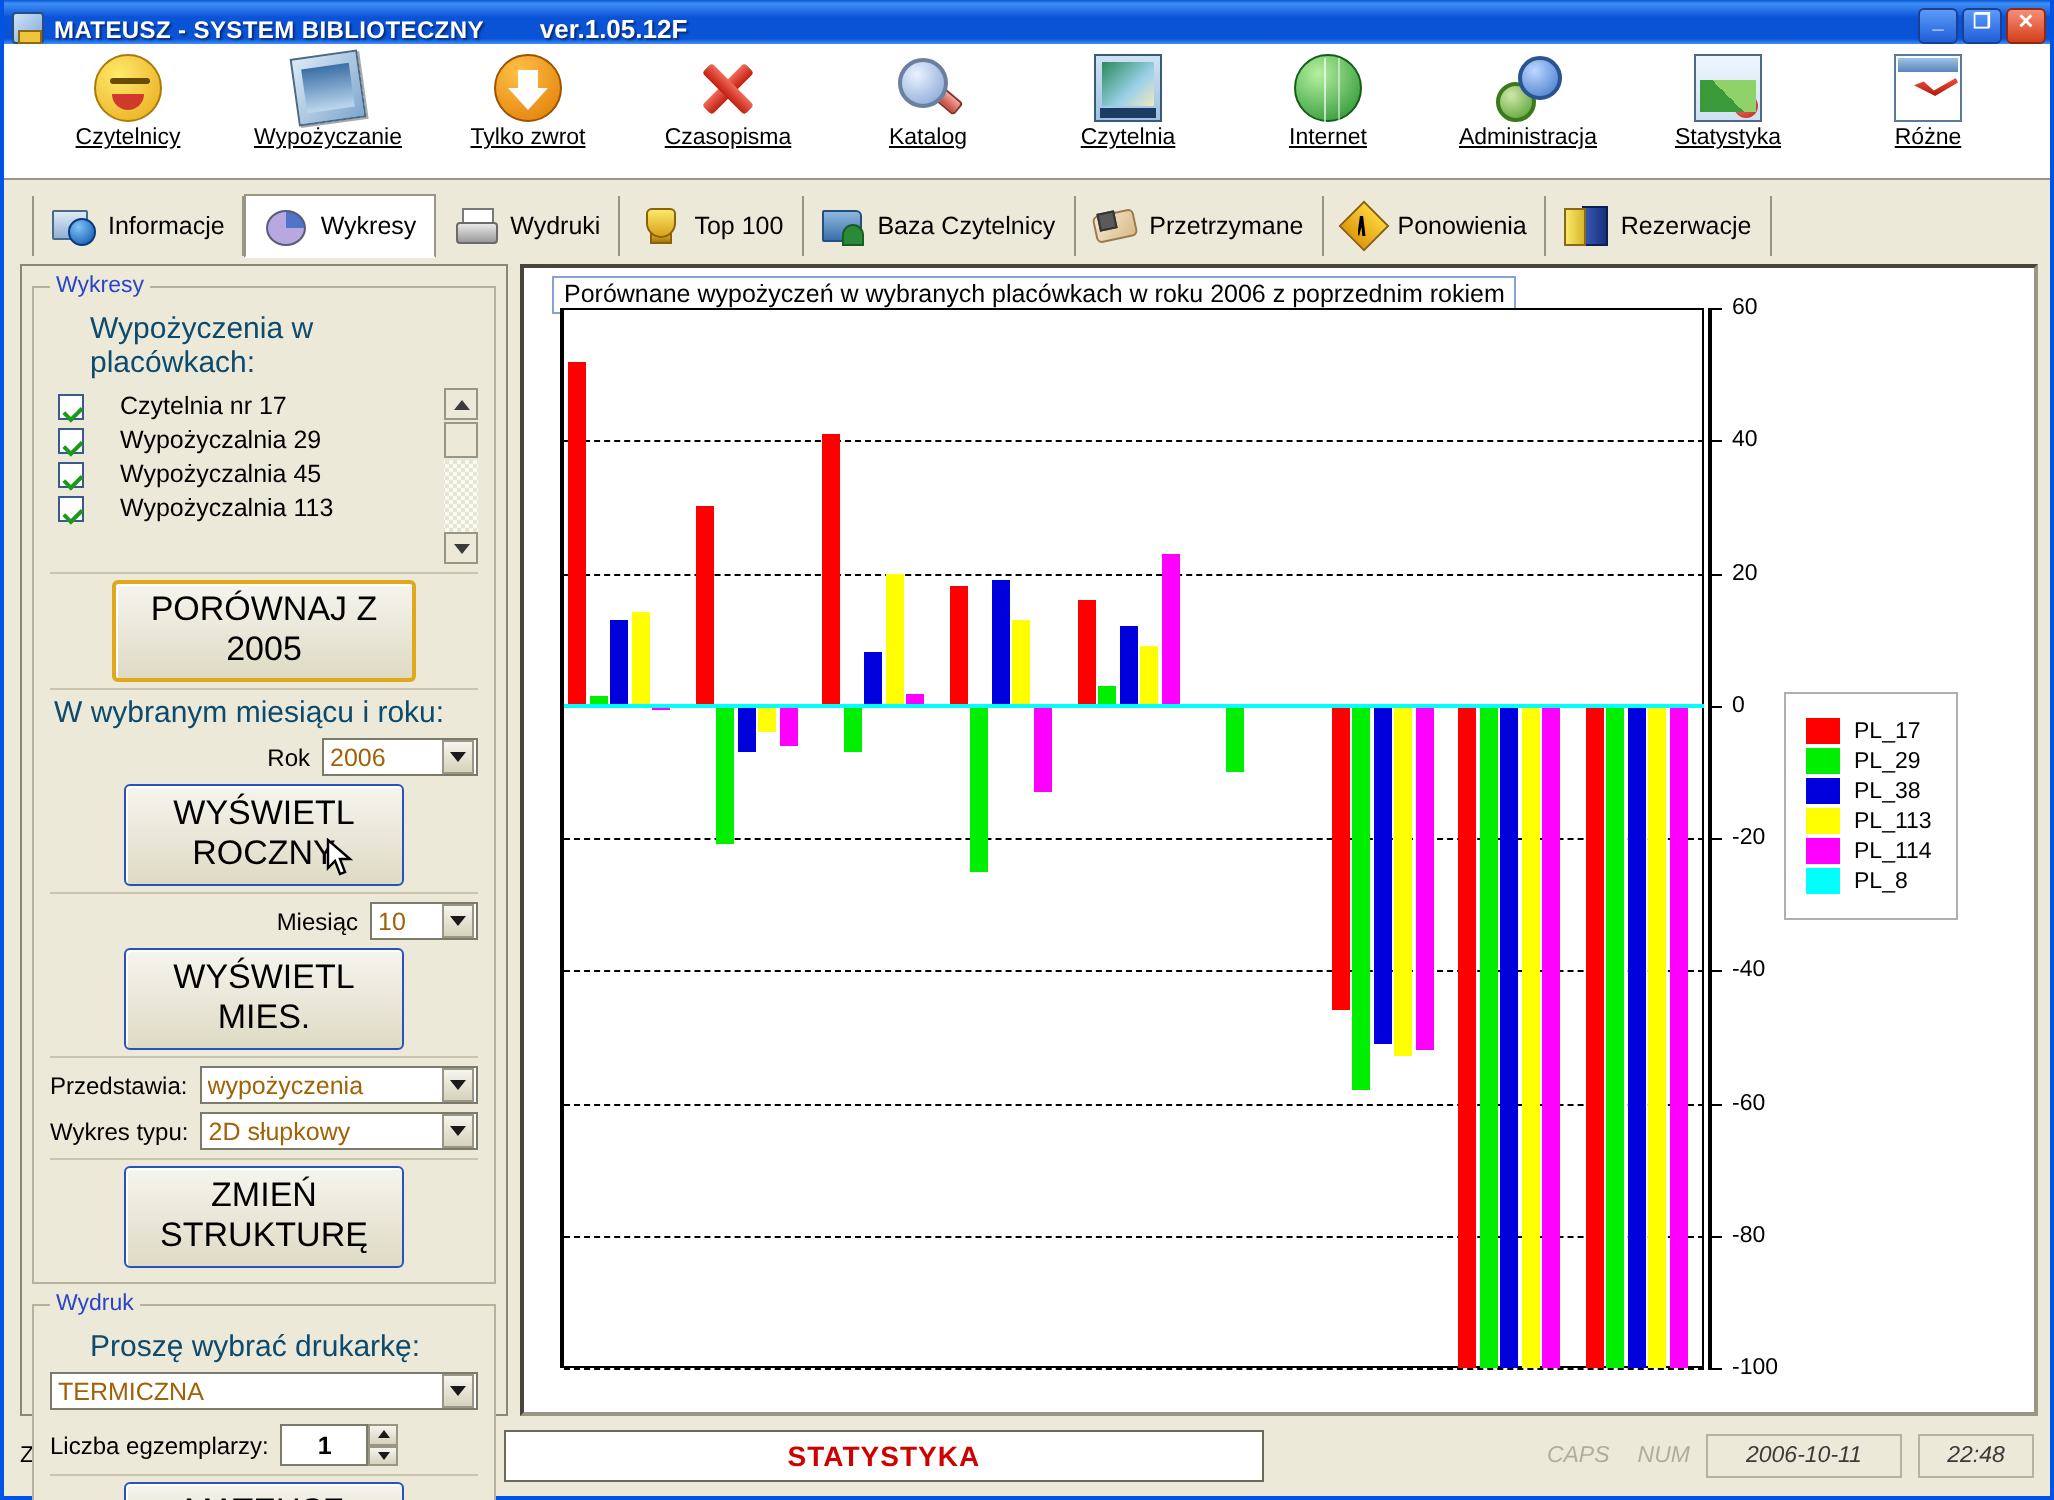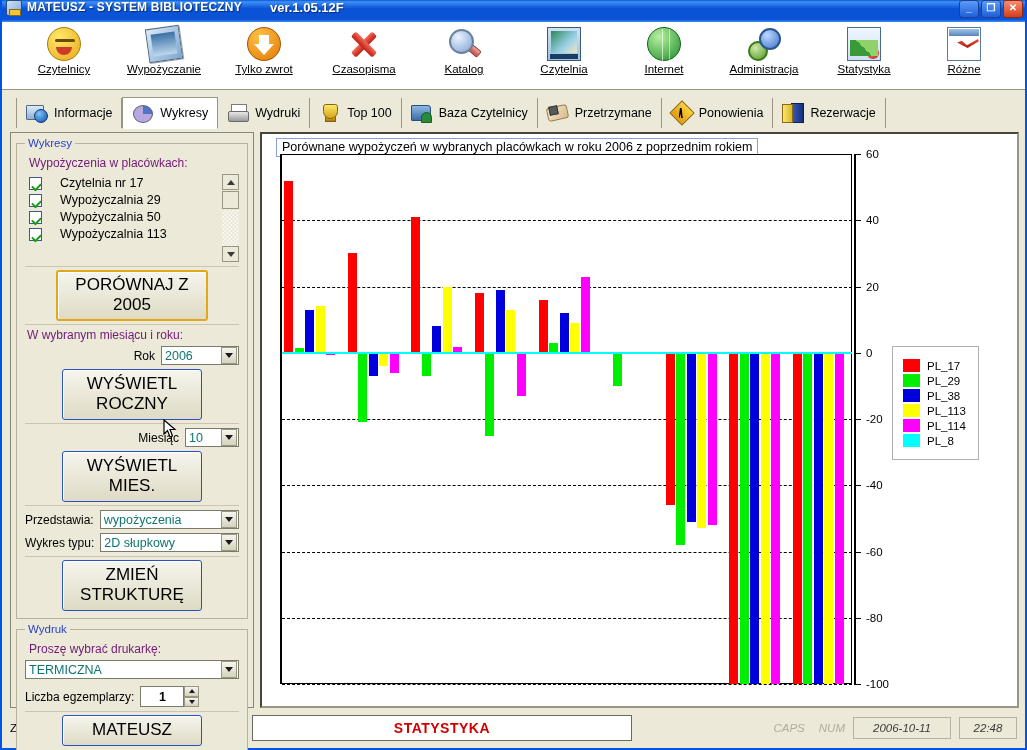--- a/index.html
+++ b/index.html
@@ -16,21 +16,21 @@
     position:absolute; left:0; top:0; width:1027px; height:750px;
     background:#ece9d8;
     border:2px solid #0054e3;
     border-top:none;
     display:flex; flex-direction:column;
   }
   
   #titlebar {
     height:22px; flex:none;
     background:linear-gradient(to bottom,#0656d6 0%,#3f8ff7 8%,#0a52d6 40%,#0a52d6 88%,#3f8ff7 100%);
-    display:flex; align-items:flex-start; padding:0 2px 0 4px;
+    display:flex; align-items:flex-end; padding:0 2px 0 4px;
     color:#fff;
   }
   #titlebar .tb-icon {
     width:16px;height:16px;flex:none;margin-right:5px;
     background:linear-gradient(135deg,#cfe3f7,#7fa8d8);
     border:1px solid #2a4d7a;border-radius:2px;
     position:relative;
   }
   #titlebar .tb-icon:after{
     content:"";position:absolute;left:2px;top:8px;width:10px;height:5px;
@@ -181,21 +181,21 @@
   }
   #leftinner{padding:4px 5px 5px 5px;display:flex;flex-direction:column;gap:4px;height:100%;}
 
   fieldset.grp{
     border:1px solid #b6b29c;margin:0;padding:6px 8px 7px 8px;
     background:#ece9d8;
   }
   fieldset.grp legend{
     color:#2a44c8;font-size:11.5px;padding:0 3px;
   }
-  .lbl-plain{font-size:12px;color:#701a75;margin:1px 0 4px 4px;}
+  .lbl-plain{font-size:15px;color:#0c4a6e;margin:1px 0 4px 20px;}
 
   .listwrap{display:flex;gap:0;margin:0 0 4px 0;}
   .listbox{
     flex:1;background:#ece9d8;
     display:flex;flex-direction:column;gap:3px;padding:2px 0 2px 4px;
     height:88px;overflow:hidden;
   }
   .cbrow{display:flex;align-items:center;gap:18px;cursor:default;}
   .cbox{
     width:13px;height:13px;flex:none;background:#fff;border:1px solid #3a5a8a;
@@ -235,21 +235,21 @@
   .btn3d.highlight{border:2px solid #e0a81a;padding:3px 0 4px 0;}
   .row-c{display:flex;justify-content:center;}
 
   .fldrow{display:flex;align-items:center;gap:6px;margin:4px 0;}
   .fldrow .fl{font-size:12px;color:#000;}
   .fldrow.right{justify-content:flex-end;}
 
   .combo{
     background:#fff;border:1px solid #7b7b6b;
     display:flex;align-items:center;height:19px;
-    font-size:12.5px;color:#0f766e;padding-left:3px;cursor:default;
+    font-size:12.5px;color:#a16207;padding-left:3px;cursor:default;
   }
   .combo .cv{flex:1;white-space:nowrap;overflow:hidden;}
   .combo .cbtn{
     width:16px;height:17px;flex:none;margin:0 1px 0 0;
     background:linear-gradient(to bottom,#f6f5ee,#d6d2bc);
     border:1px solid #9a9684;display:flex;align-items:center;justify-content:center;
   }
   .combo .cbtn i{
     width:0;height:0;border-left:4px solid transparent;border-right:4px solid transparent;
     border-top:5px solid #1a1a1a;display:block;
@@ -448,21 +448,21 @@
               <div class="cbrow">
                 <div class="cbox checked"></div>
                 <div class="ctxt">Czytelnia nr 17</div>
               </div>
               <div class="cbrow">
                 <div class="cbox checked"></div>
                 <div class="ctxt">Wypożyczalnia 29</div>
               </div>
               <div class="cbrow">
                 <div class="cbox checked"></div>
-                <div class="ctxt">Wypożyczalnia 50</div>
+                <div class="ctxt">Wypożyczalnia 45</div>
               </div>
               <div class="cbrow">
                 <div class="cbox checked"></div>
                 <div class="ctxt">Wypożyczalnia 113</div>
               </div>
             </div>
             <div class="vscroll">
               <div class="sbtn up">
                   <i class="arw"></i>
                 </div>

